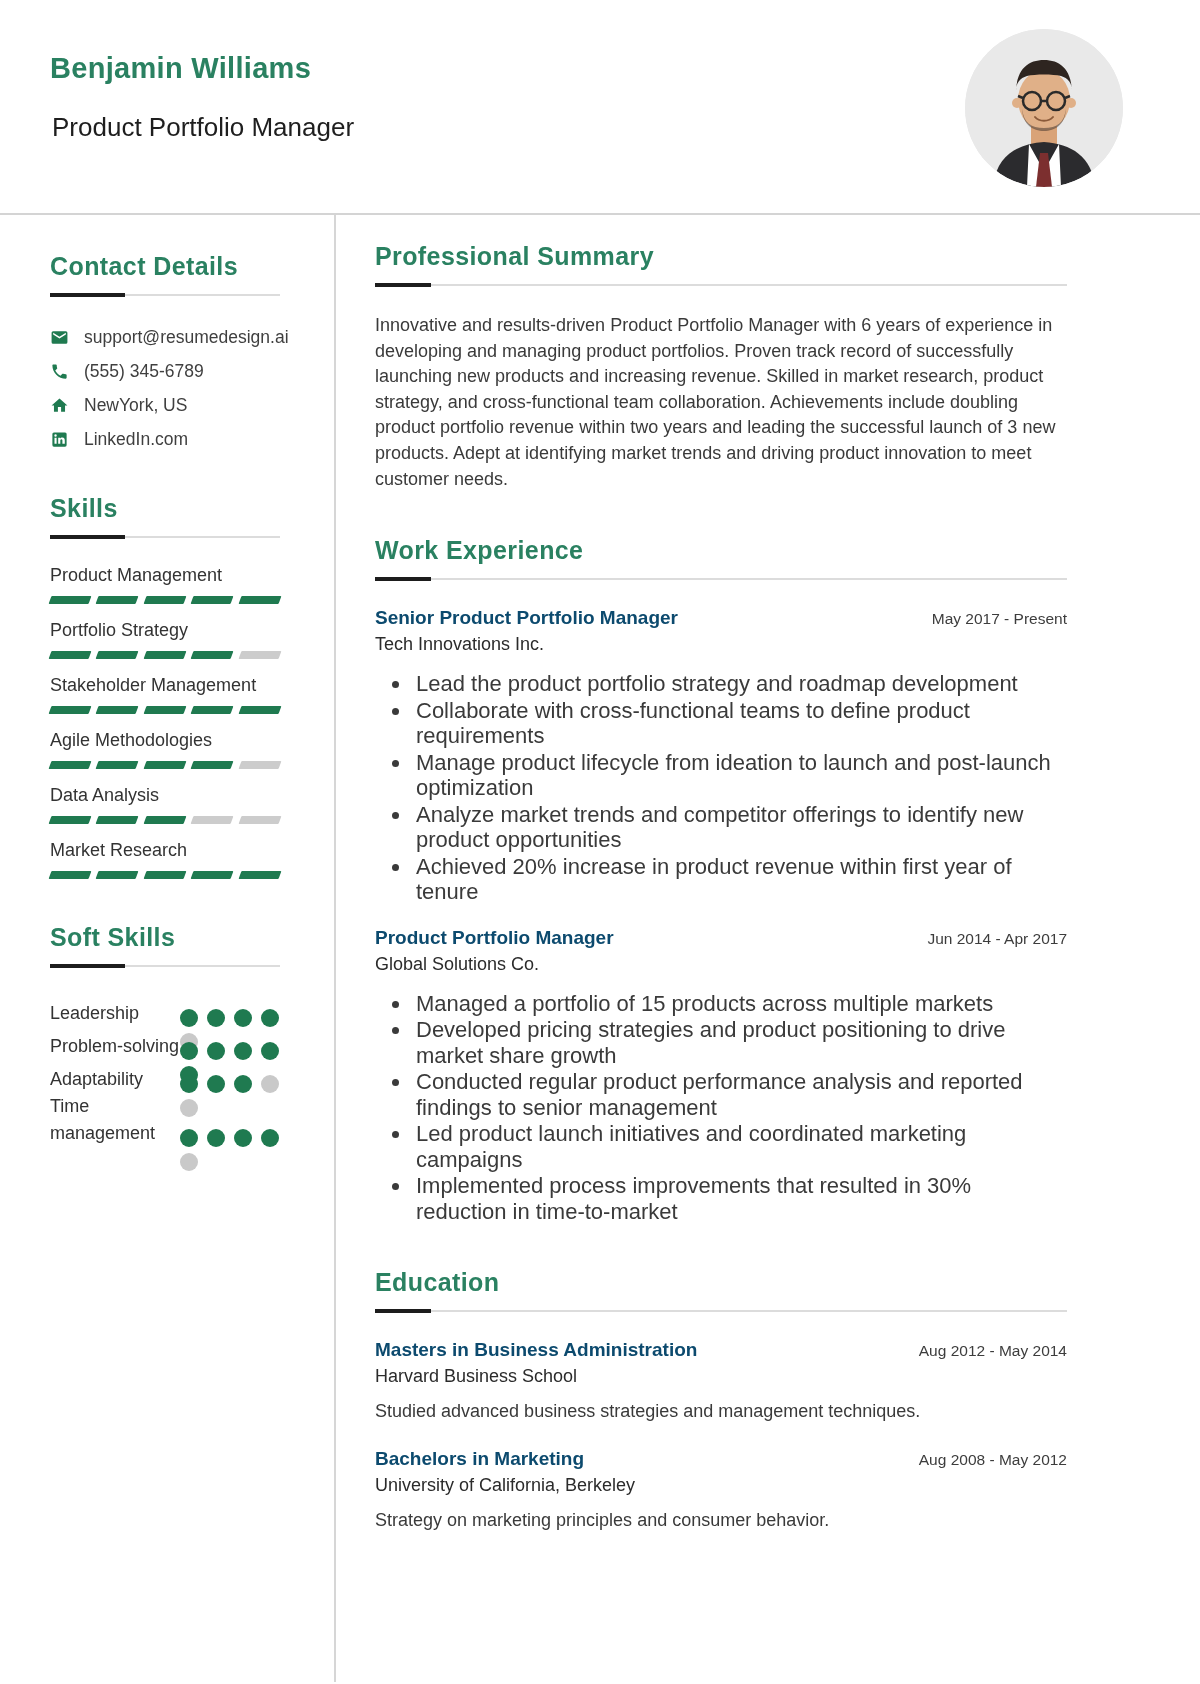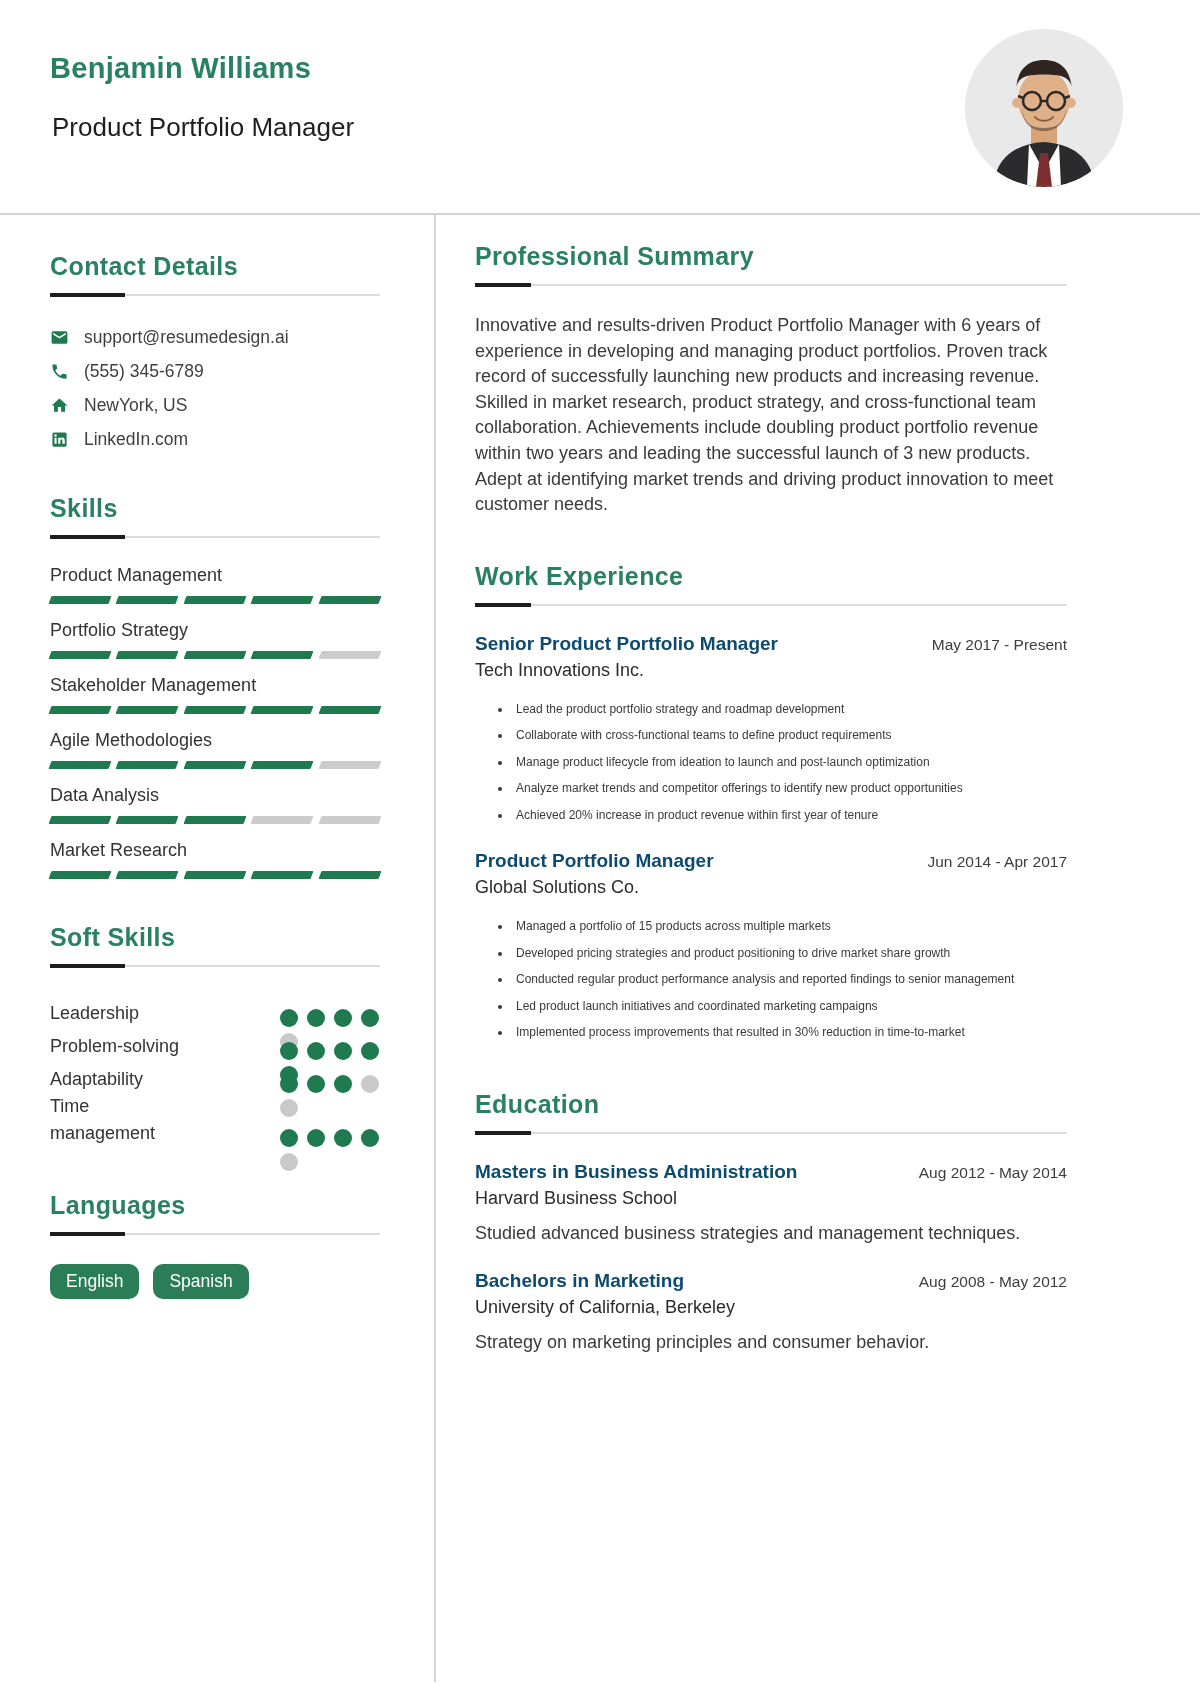--- a/index.html
+++ b/index.html
@@ -7,21 +7,21 @@
   .page{width:1200px;height:1684px;box-sizing:border-box;}
 
   
   .header{position:relative;height:215px;box-sizing:border-box;border-bottom:2px solid #d4d4d4;}
   .name{position:absolute;left:50px;top:52px;margin:0;font-size:29px;font-weight:700;color:#2a8161;letter-spacing:.3px;}
   .job-title{position:absolute;left:52px;top:112px;font-size:26px;color:#1e1e1e;}
   .avatar{position:absolute;left:965px;top:29px;width:158px;height:158px;border-radius:50%;overflow:hidden;background:#e9e9e9;}
 
   
   .columns{display:flex;height:1467px;}
-  .sidebar{width:436px;box-sizing:border-box;padding:37px 54px 0 50px;border-right:2px solid #d6d6d6;}
+  .sidebar{width:336px;box-sizing:border-box;padding:37px 54px 0 50px;border-right:2px solid #d6d6d6;}
   .main{flex:1;box-sizing:border-box;padding:27px 133px 0 39px;}
 
   
   .section-heading{margin:0;font-size:25px;font-weight:700;color:#2a8161;letter-spacing:.4px;}
   .rule{position:relative;height:4px;margin-top:12px;}
   .rule::before{content:"";position:absolute;left:0;right:0;top:1px;height:2px;background:#dcdcdc;}
   .rule::after{content:"";position:absolute;left:0;top:0;height:4px;width:75px;background:#1d1d1d;}
   .main .rule::after{width:56px;}
   .sb-section + .sb-section{margin-top:44px;}
   .main-section + .main-section{margin-top:44px;}
@@ -57,21 +57,21 @@
 
   
   .summary-text{font-size:18px;line-height:25.6px;color:#3a3a3a;margin:26px 0 8px;}
   .job{margin-top:26px;}
   .job + .job{margin-top:22px;}
   .job-head{display:flex;justify-content:space-between;align-items:baseline;}
   .job-title-line{font-size:19px;font-weight:700;color:#0c4a6e;}
   .job-dates{font-size:15.5px;color:#3d3d3d;white-space:nowrap;}
   .job-company{font-size:18px;color:#2b2b2b;margin-top:5px;}
   .job ul{margin:16px 0 0;padding-left:37px;}
-  .job li{font-size:12px;line-height:25.5px;color:#3a3a3a;padding-left:4px;margin-bottom:1px;}
+  .job li{font-size:22px;line-height:25.5px;color:#3a3a3a;padding-left:4px;margin-bottom:1px;}
   .degree{margin-top:26px;}
   .degree-desc{font-size:18px;color:#3a3a3a;margin:14px 0 0;}
 </style>
 </head>
 <body>
 
 <div class="page">
 
   <div class="header">
     <h1 class="name">Benjamin Williams</h1>
@@ -258,28 +258,20 @@
                 <span class="dot on"></span>
                 <span class="dot on"></span>
                 <span class="dot on"></span>
                 <span class="dot on"></span>
                 <span class="dot off"></span>
               </div>
   </div>
           </div>
       </div>
 
-      <div class="sb-section">
-        <h2 class="section-heading">Languages</h2>
-        <div class="rule"></div>
-        <div class="badges" id="language-badges">
-            <span class="badge">English</span>
-            <span class="badge">Spanish</span>
-          </div>
-      </div>
 
     </div>
 
     <div class="main">
 
       <div class="main-section">
         <h2 class="section-heading">Professional Summary</h2>
         <div class="rule"></div>
         <p class="summary-text">Innovative and results-driven Product Portfolio Manager with 6 years of experience in developing and managing product portfolios. Proven track record of successfully launching new products and increasing revenue. Skilled in market research, product strategy, and cross-functional team collaboration. Achievements include doubling product portfolio revenue within two years and leading the successful launch of 3 new products. Adept at identifying market trends and driving product innovation to meet customer needs.</p>
       </div>

